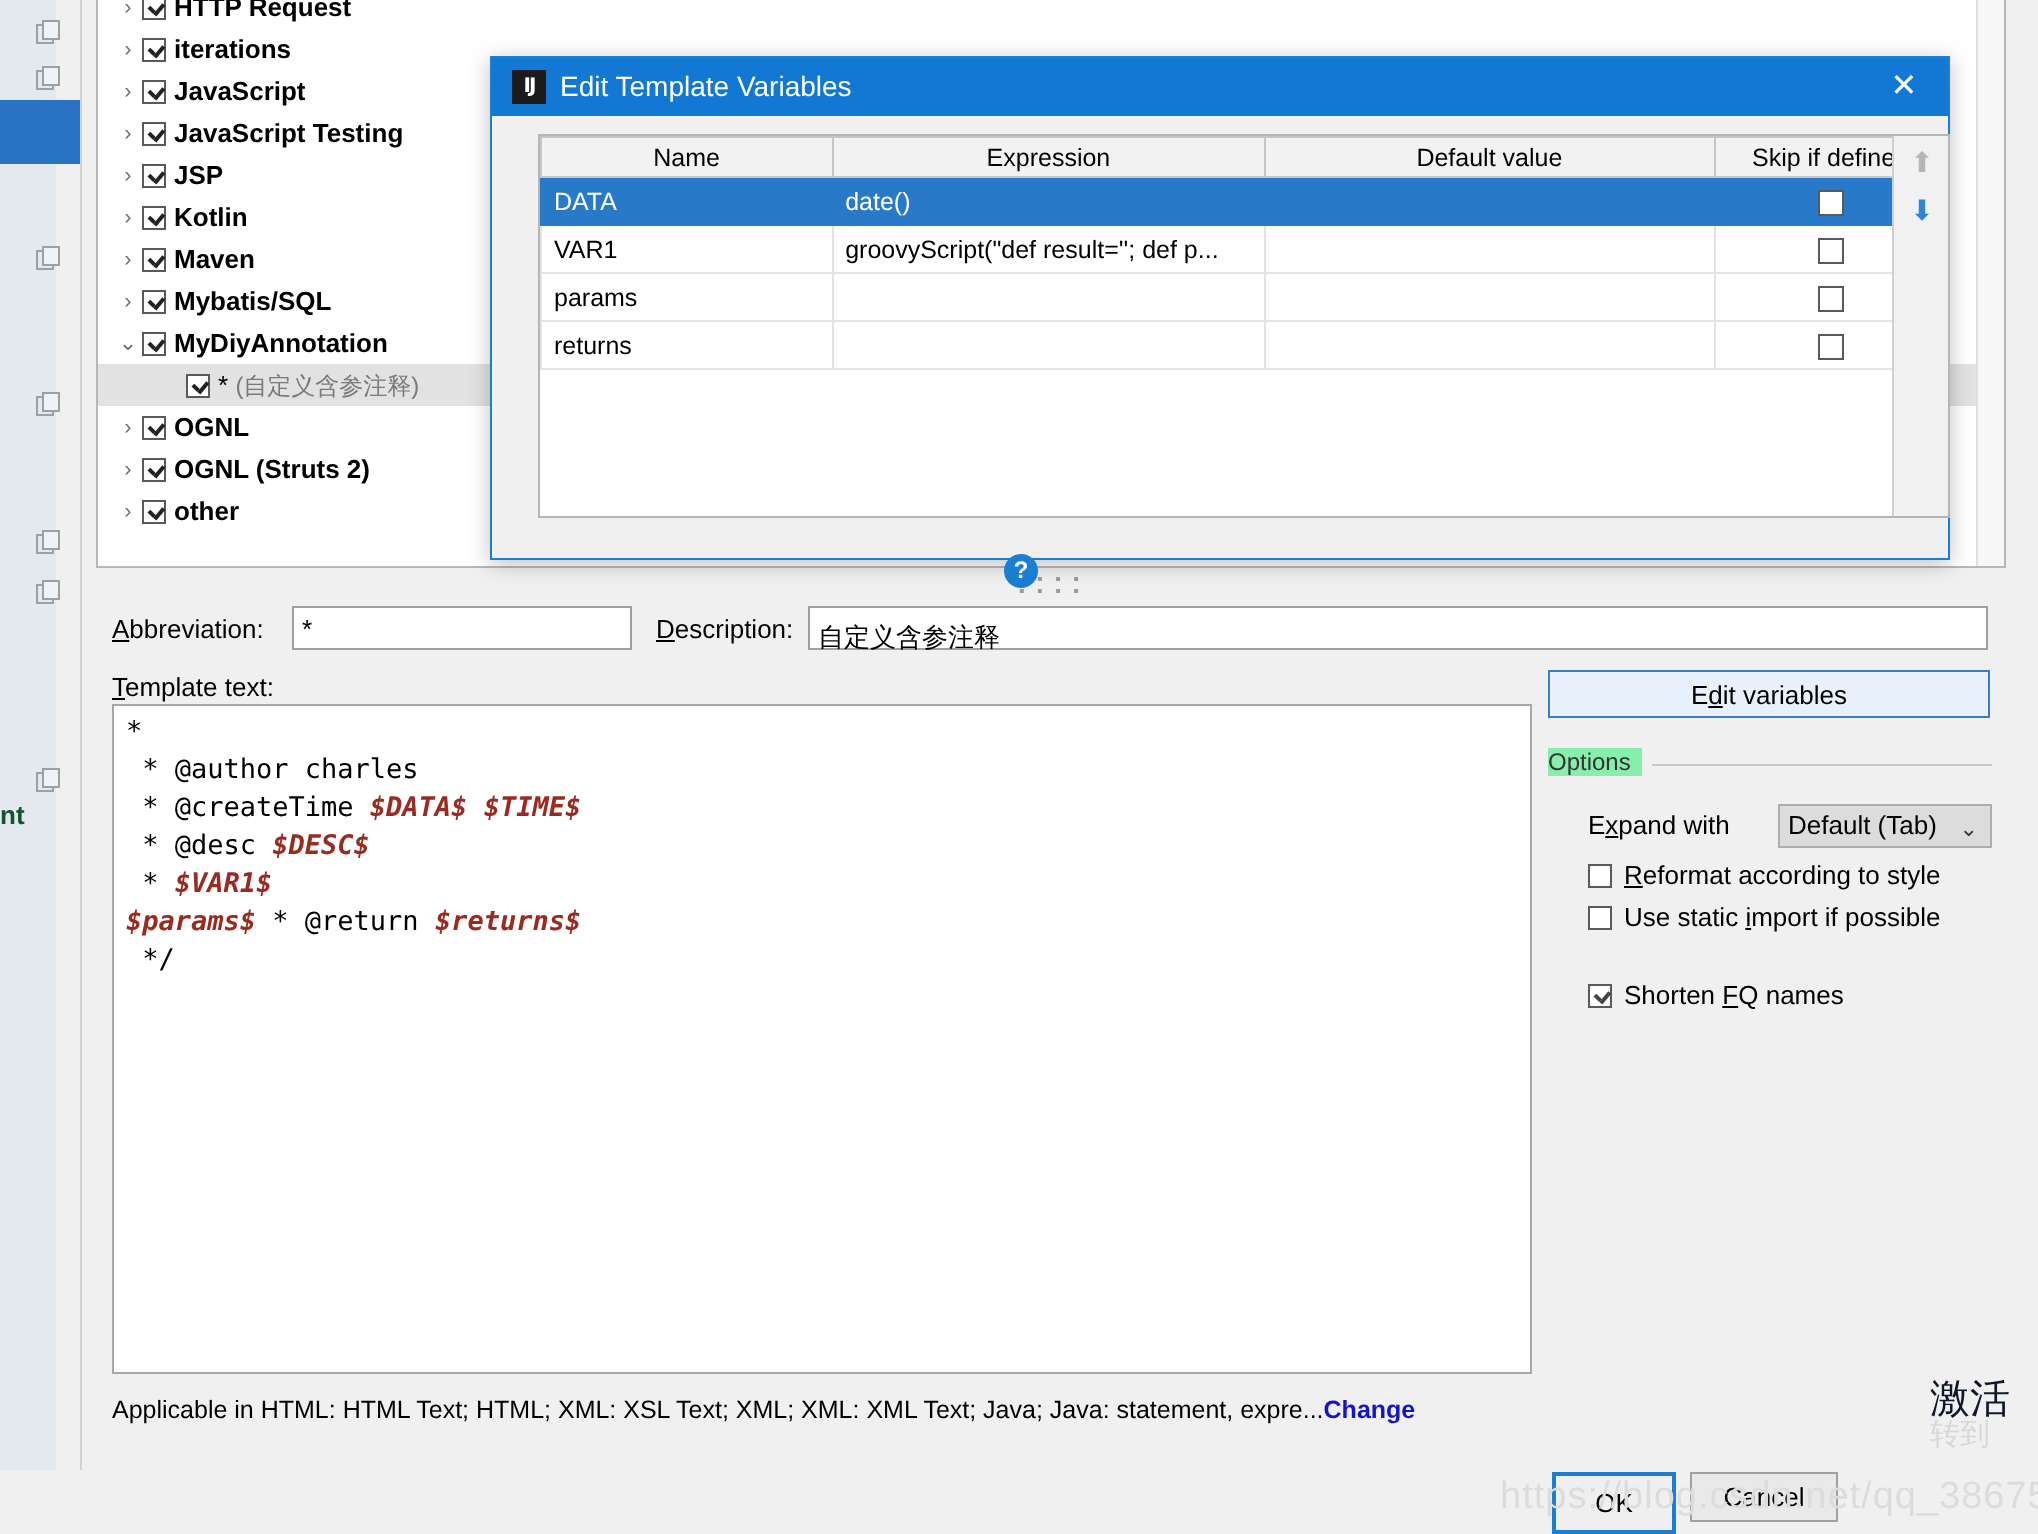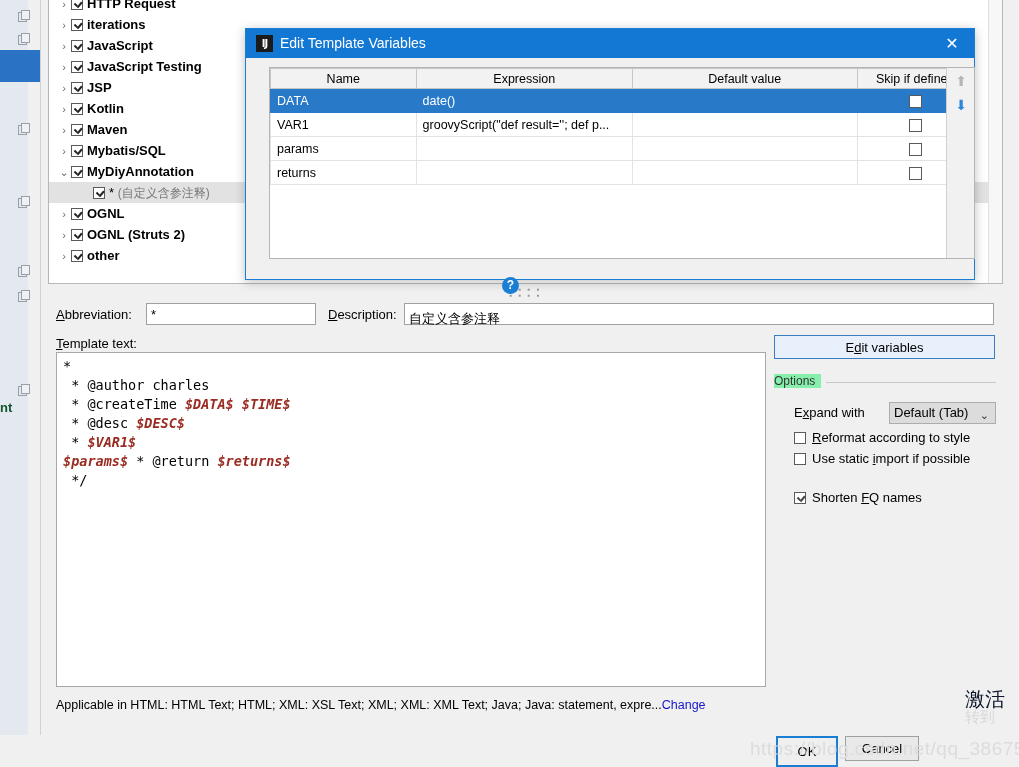--- a/index.html
+++ b/index.html
@@ -150,21 +150,21 @@
     background:#444; transform:rotate(45deg);
   }
   .opt-check .cbx2.checked::before {
     content:""; position:absolute; left:4px; top:5px; width:7px; height:1.6px;
     background:#444; transform:rotate(-50deg);
   }
 
   .applicable {
     position:absolute; left:56px; top:698px; font-size:12.5px; color:#000;
   }
-  .applicable .chg { color:#1414cc; }
+  .applicable .chg { color:#1414cc;font-weight:bold; }
 
   .main-ok {
     position:absolute; left:776px; top:736px; width:62px; height:31px;
     border:2px solid #1a7fd4; background:#efefef; display:flex;
     align-items:center; justify-content:center; font-size:13px;text-align:center;
   }
   .main-cancel {
     position:absolute; left:845px; top:736px; width:74px; height:25px;
     border:1px solid #a0a0a0; background:#e9e9e9; display:flex;
     align-items:center; justify-content:center; font-size:13px;

